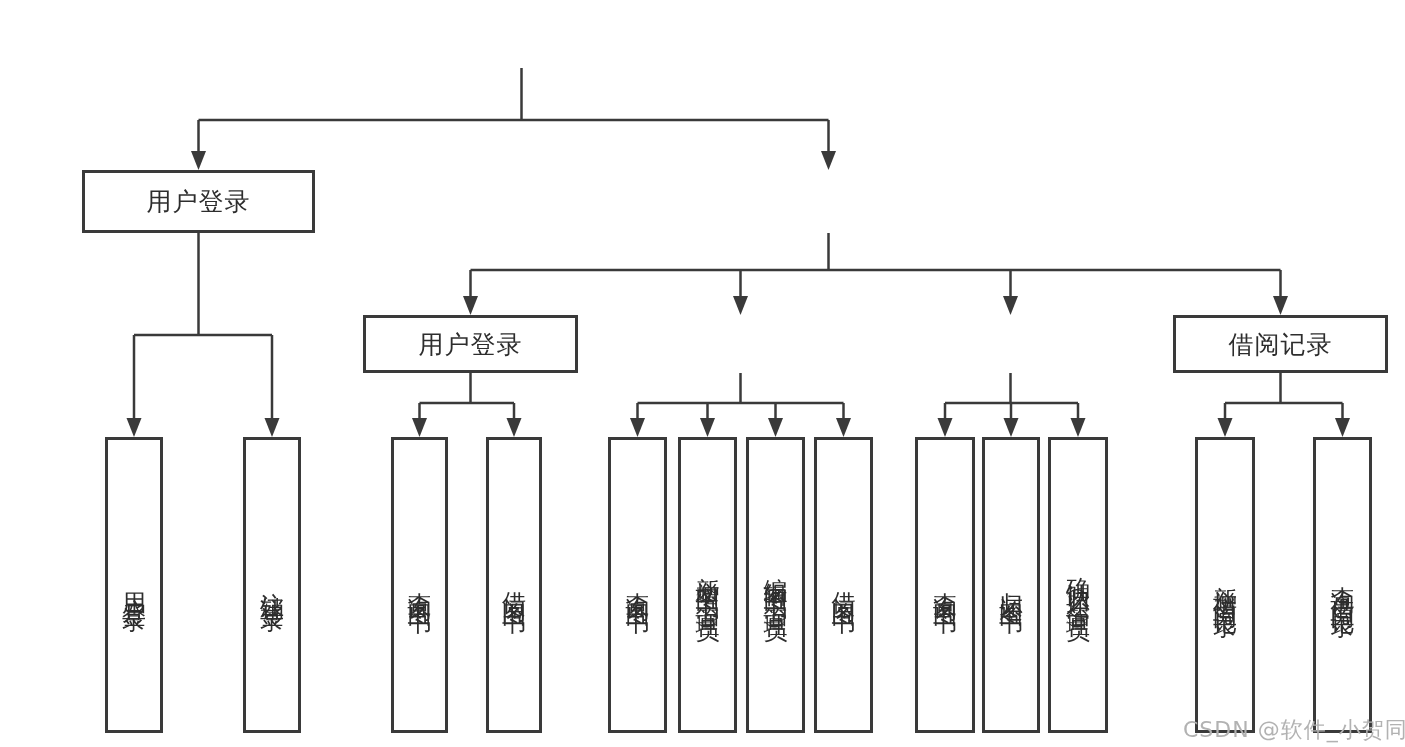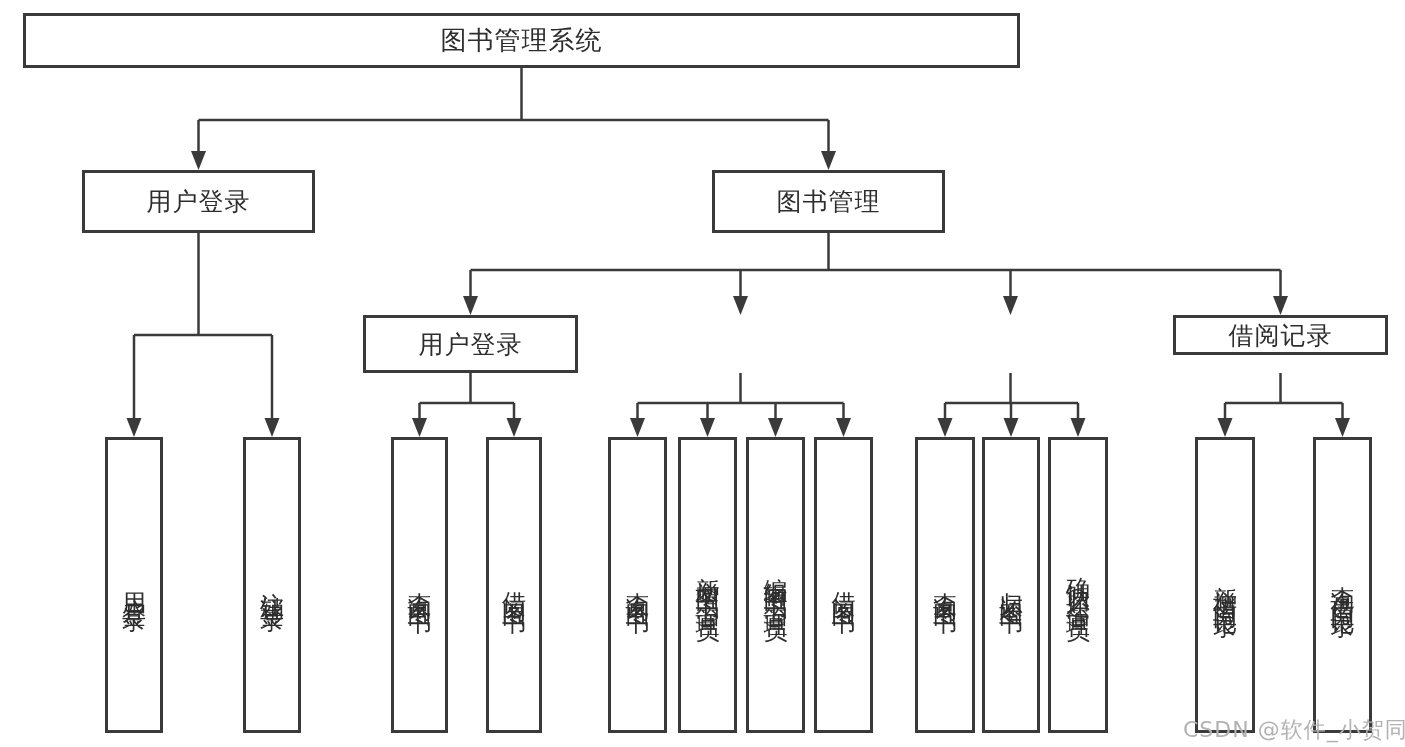--- a/index.html
+++ b/index.html
@@ -119,35 +119,29 @@
 
       <polygon points="937.5,418 952.5,418 945,437"></polygon>
       <polygon points="1003.5,418 1018.5,418 1011,437"></polygon>
       <polygon points="1070.5,418 1085.5,418 1078,437"></polygon>
 
       <polygon points="1217.5,418 1232.5,418 1225,437"></polygon>
       <polygon points="1335,418 1350,418 1342.5,437"></polygon>
     </g>
   </svg>
 
-  <div class="node hbox root" style="left:23px; top:13px; width:997px; height:55px;">
-    <span>图书管理系统</span>
-  </div>
 
   <div class="node hbox" style="left:82px; top:170px; width:233px; height:63px;">
     <span>用户登录</span>
-  </div>
-  <div class="node hbox" style="left:712px; top:170px; width:233px; height:63px;">
-    <span>图书管理</span>
   </div>
 
   <div class="node hbox" style="left:363px; top:315px; width:215px; height:58px;">
     <span>用户登录</span>
   </div>
-  <div class="node hbox" style="left:1173px; top:315px; width:215px; height:40px;">
+  <div class="node hbox" style="left:1173px; top:315px; width:215px; height:58px;">
     <span>借阅记录</span>
   </div>
 
   <div class="node vbox" style="left:105px; top:437px; width:58px; height:296px;">
     <span>用户登录</span>
   </div>
   <div class="node vbox" style="left:243px; top:437px; width:58px; height:296px;">
     <span>注销登录</span>
   </div>
 

